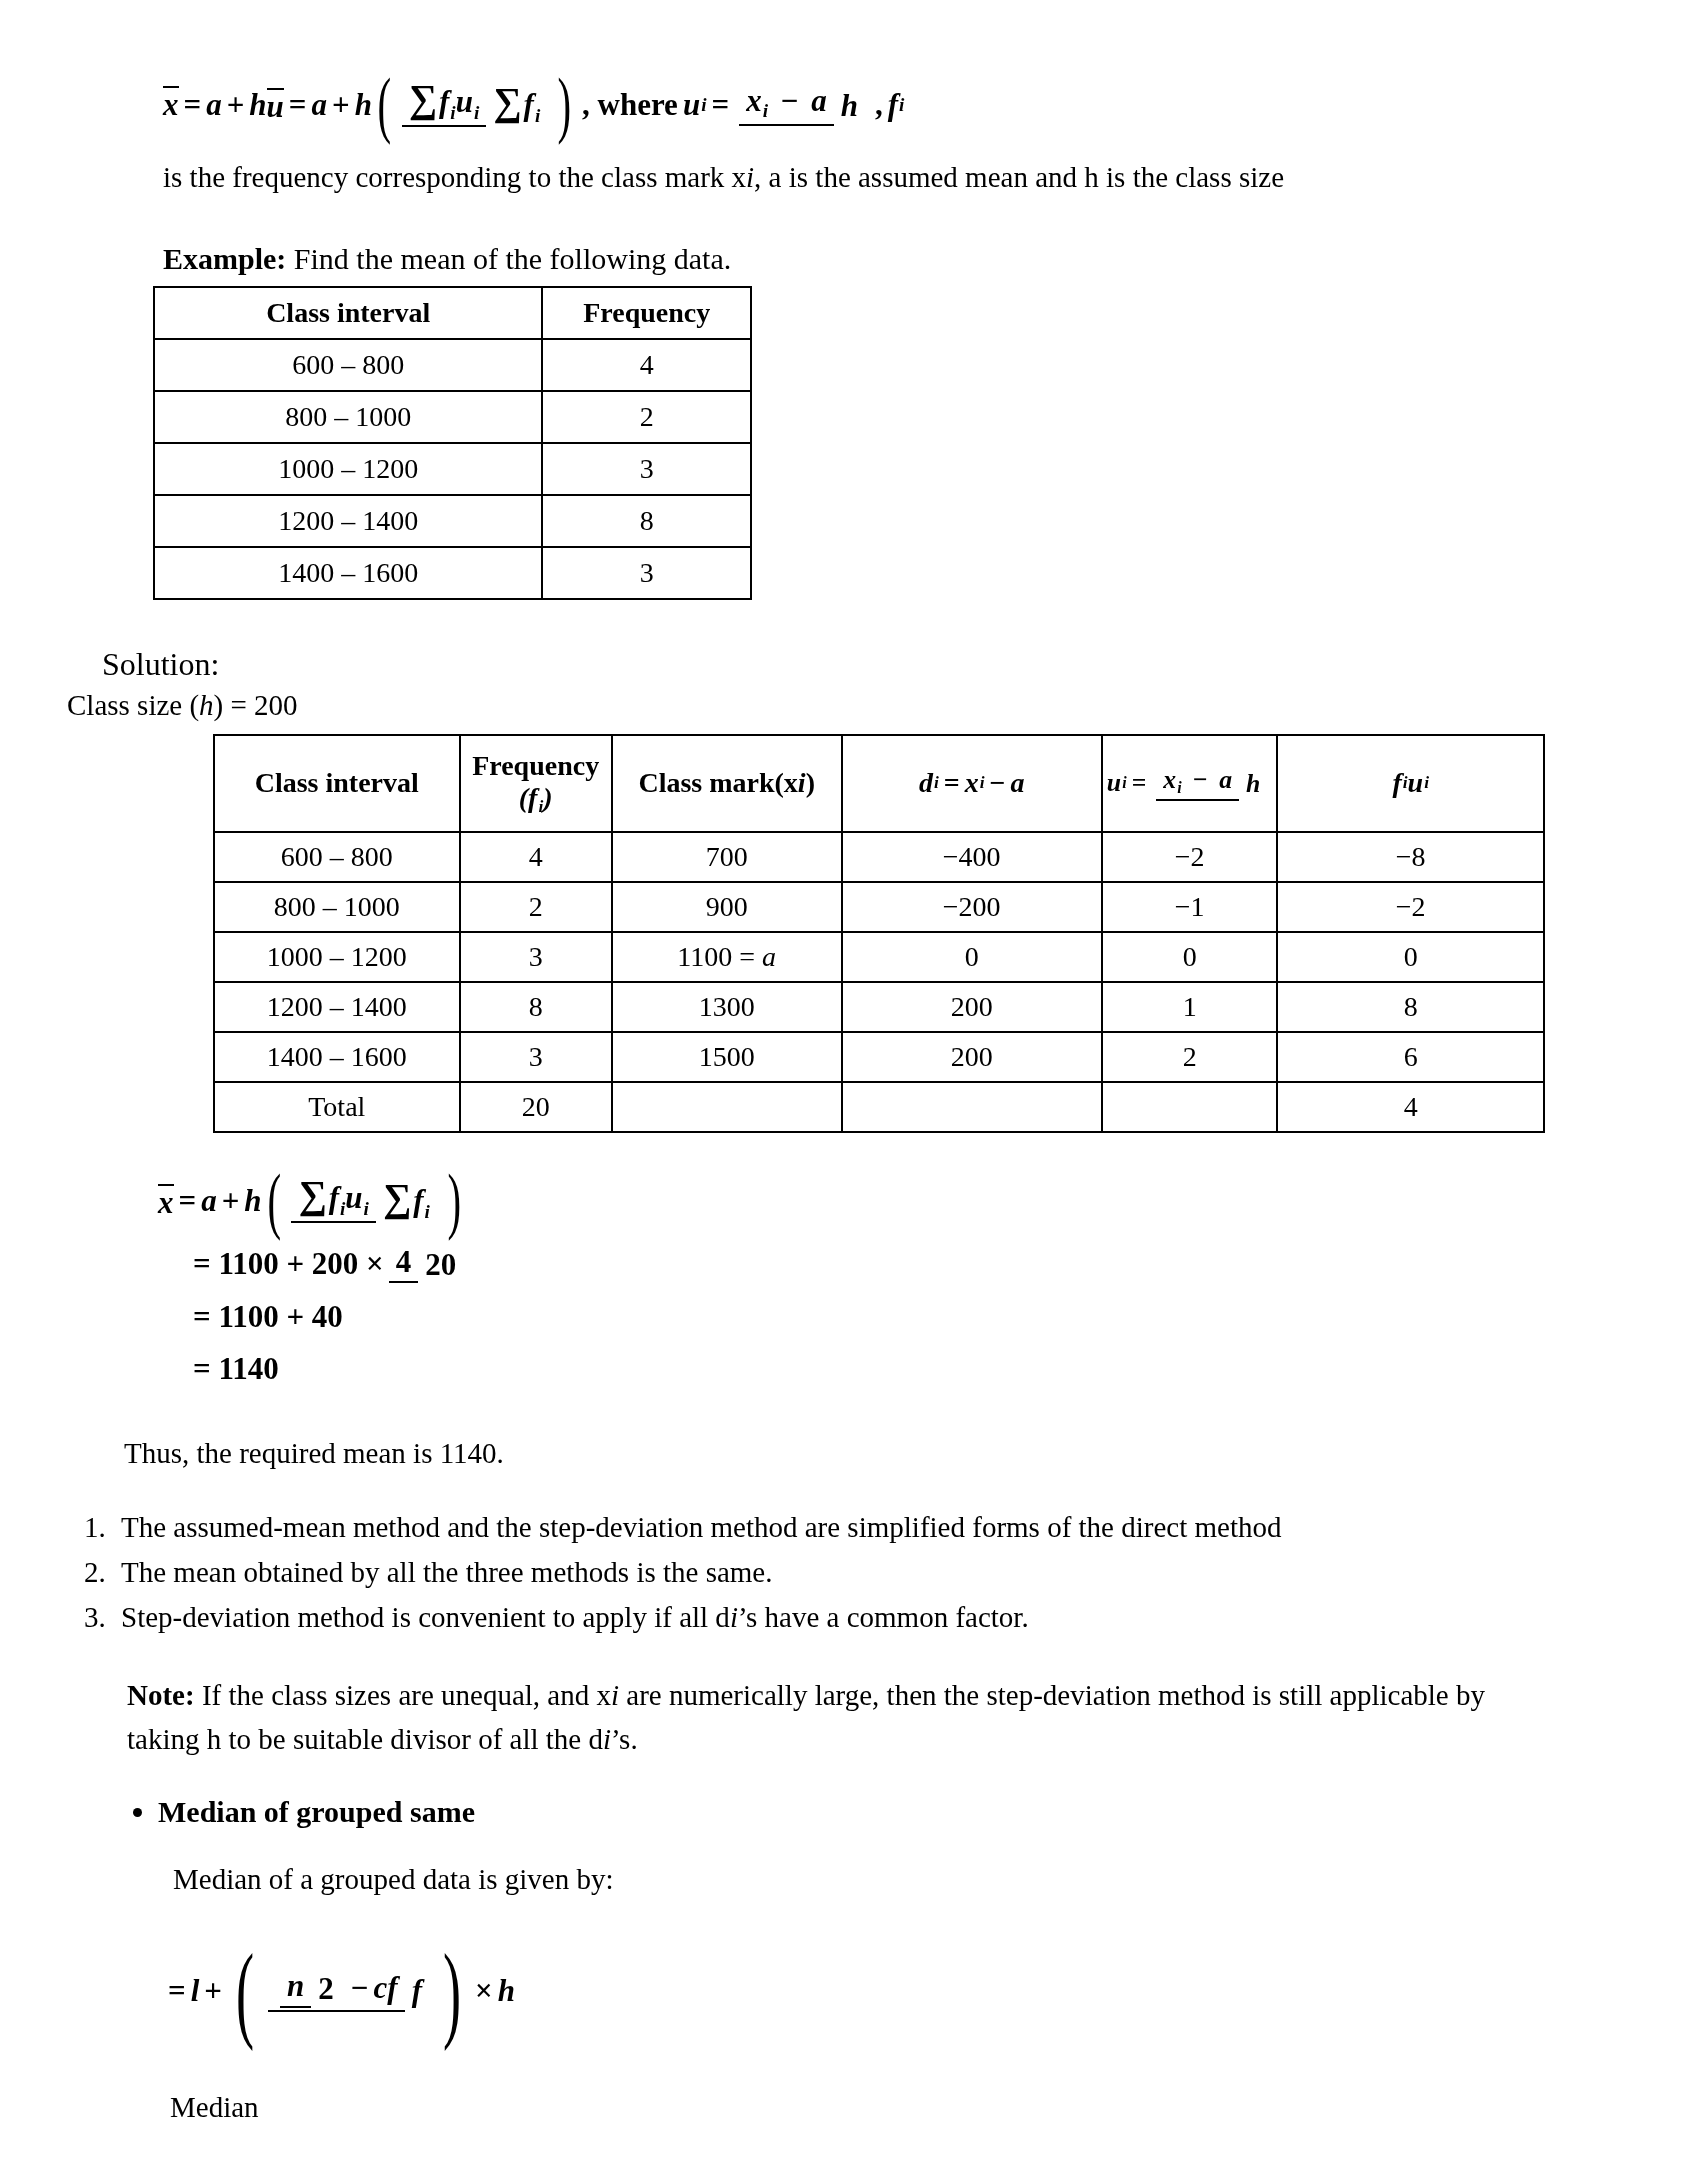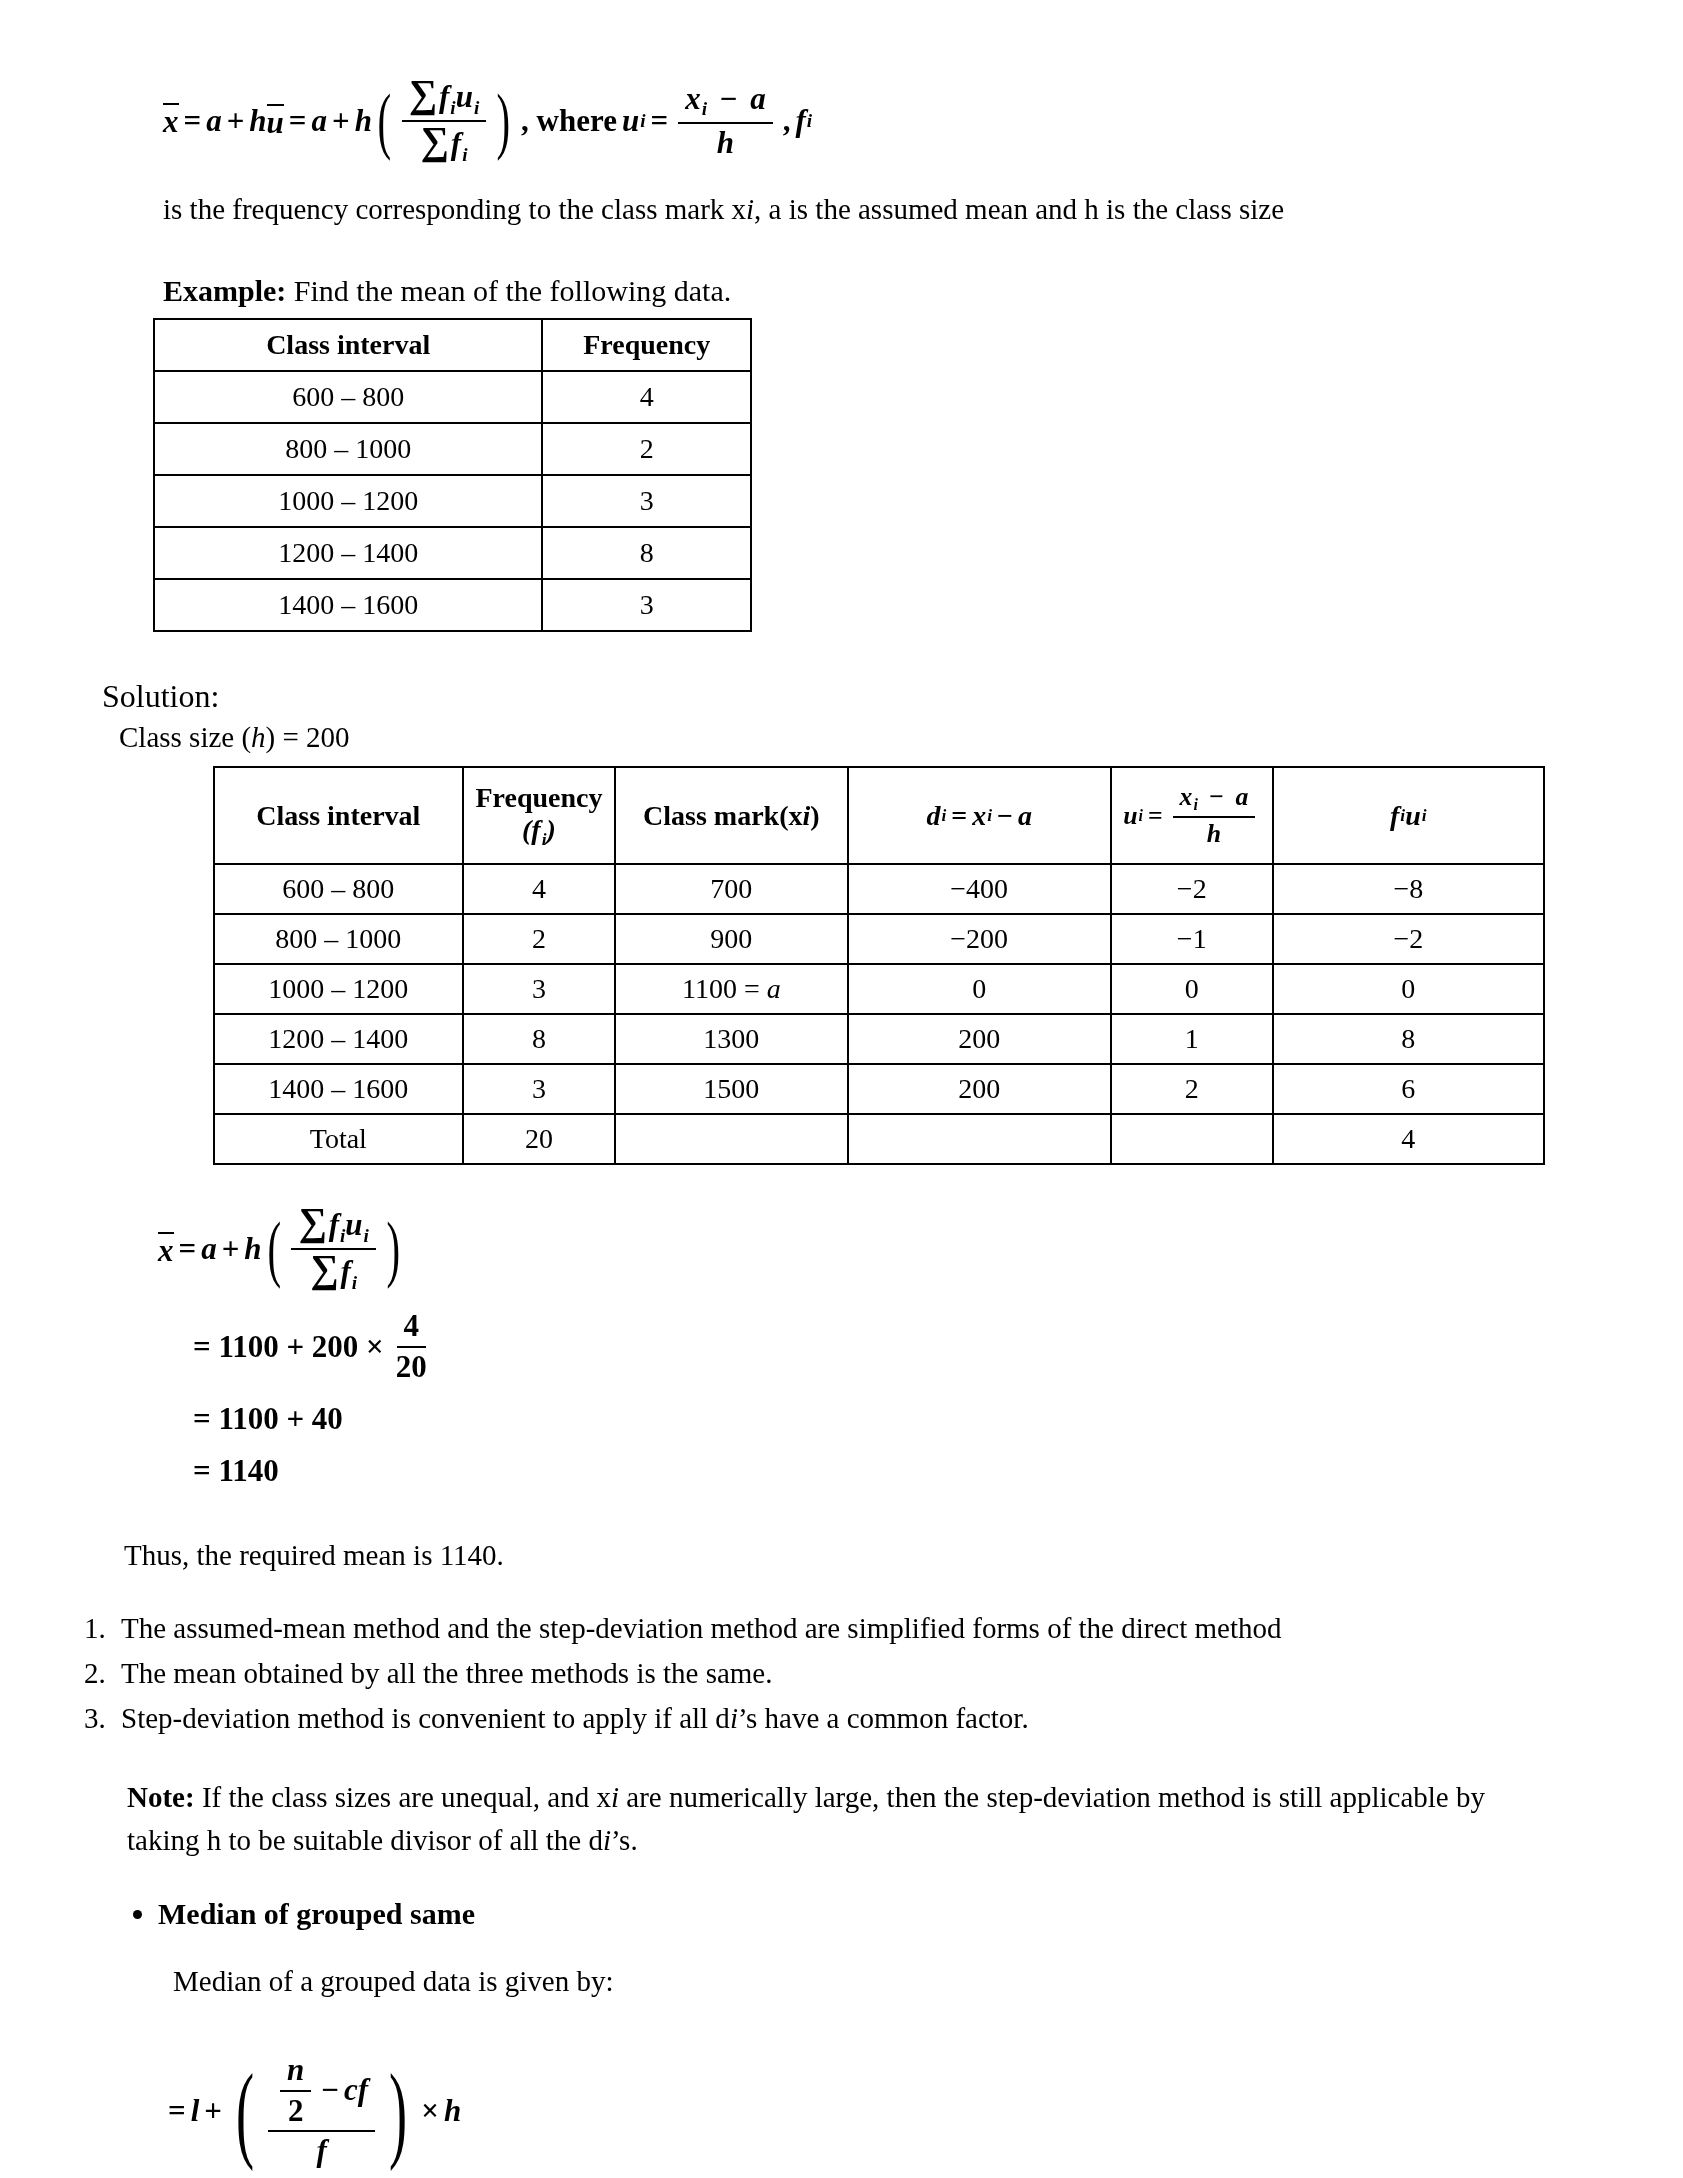--- a/index.html
+++ b/index.html
@@ -40,21 +40,20 @@
     align-items: center;
     white-space: nowrap;
   }
   .math .op {
     font-style: normal;
     padding: 0 5px;
   }
   .math .rm { font-style: normal; }
   .frac {
     display: inline-flex;
-    flex-direction: column;
     align-items: center;
     justify-content: center;
     vertical-align: middle;
     padding: 0 5px;
   }
   .frac > .num {
     border-bottom: 2px solid #000;
     padding: 0 7px 2px 7px;
     line-height: 1.12;
   }
@@ -146,21 +145,21 @@
     padding-bottom: 10px;
     font-size: 30px;
   }
   .solution-line {
     padding-left: 102px;
     padding-top: 46px;
     font-size: 32px;
     font-weight: normal;
   }
   .classsize-line {
-    padding-left: 119px;
+    padding-left: 67px;
     padding-top: 6px;
     padding-bottom: 12px;
     font-size: 29px;
   }
   .calc-block {
     padding-left: 158px;
     padding-top: 40px;
   }
   .calc-line {
     font-size: 31px;

